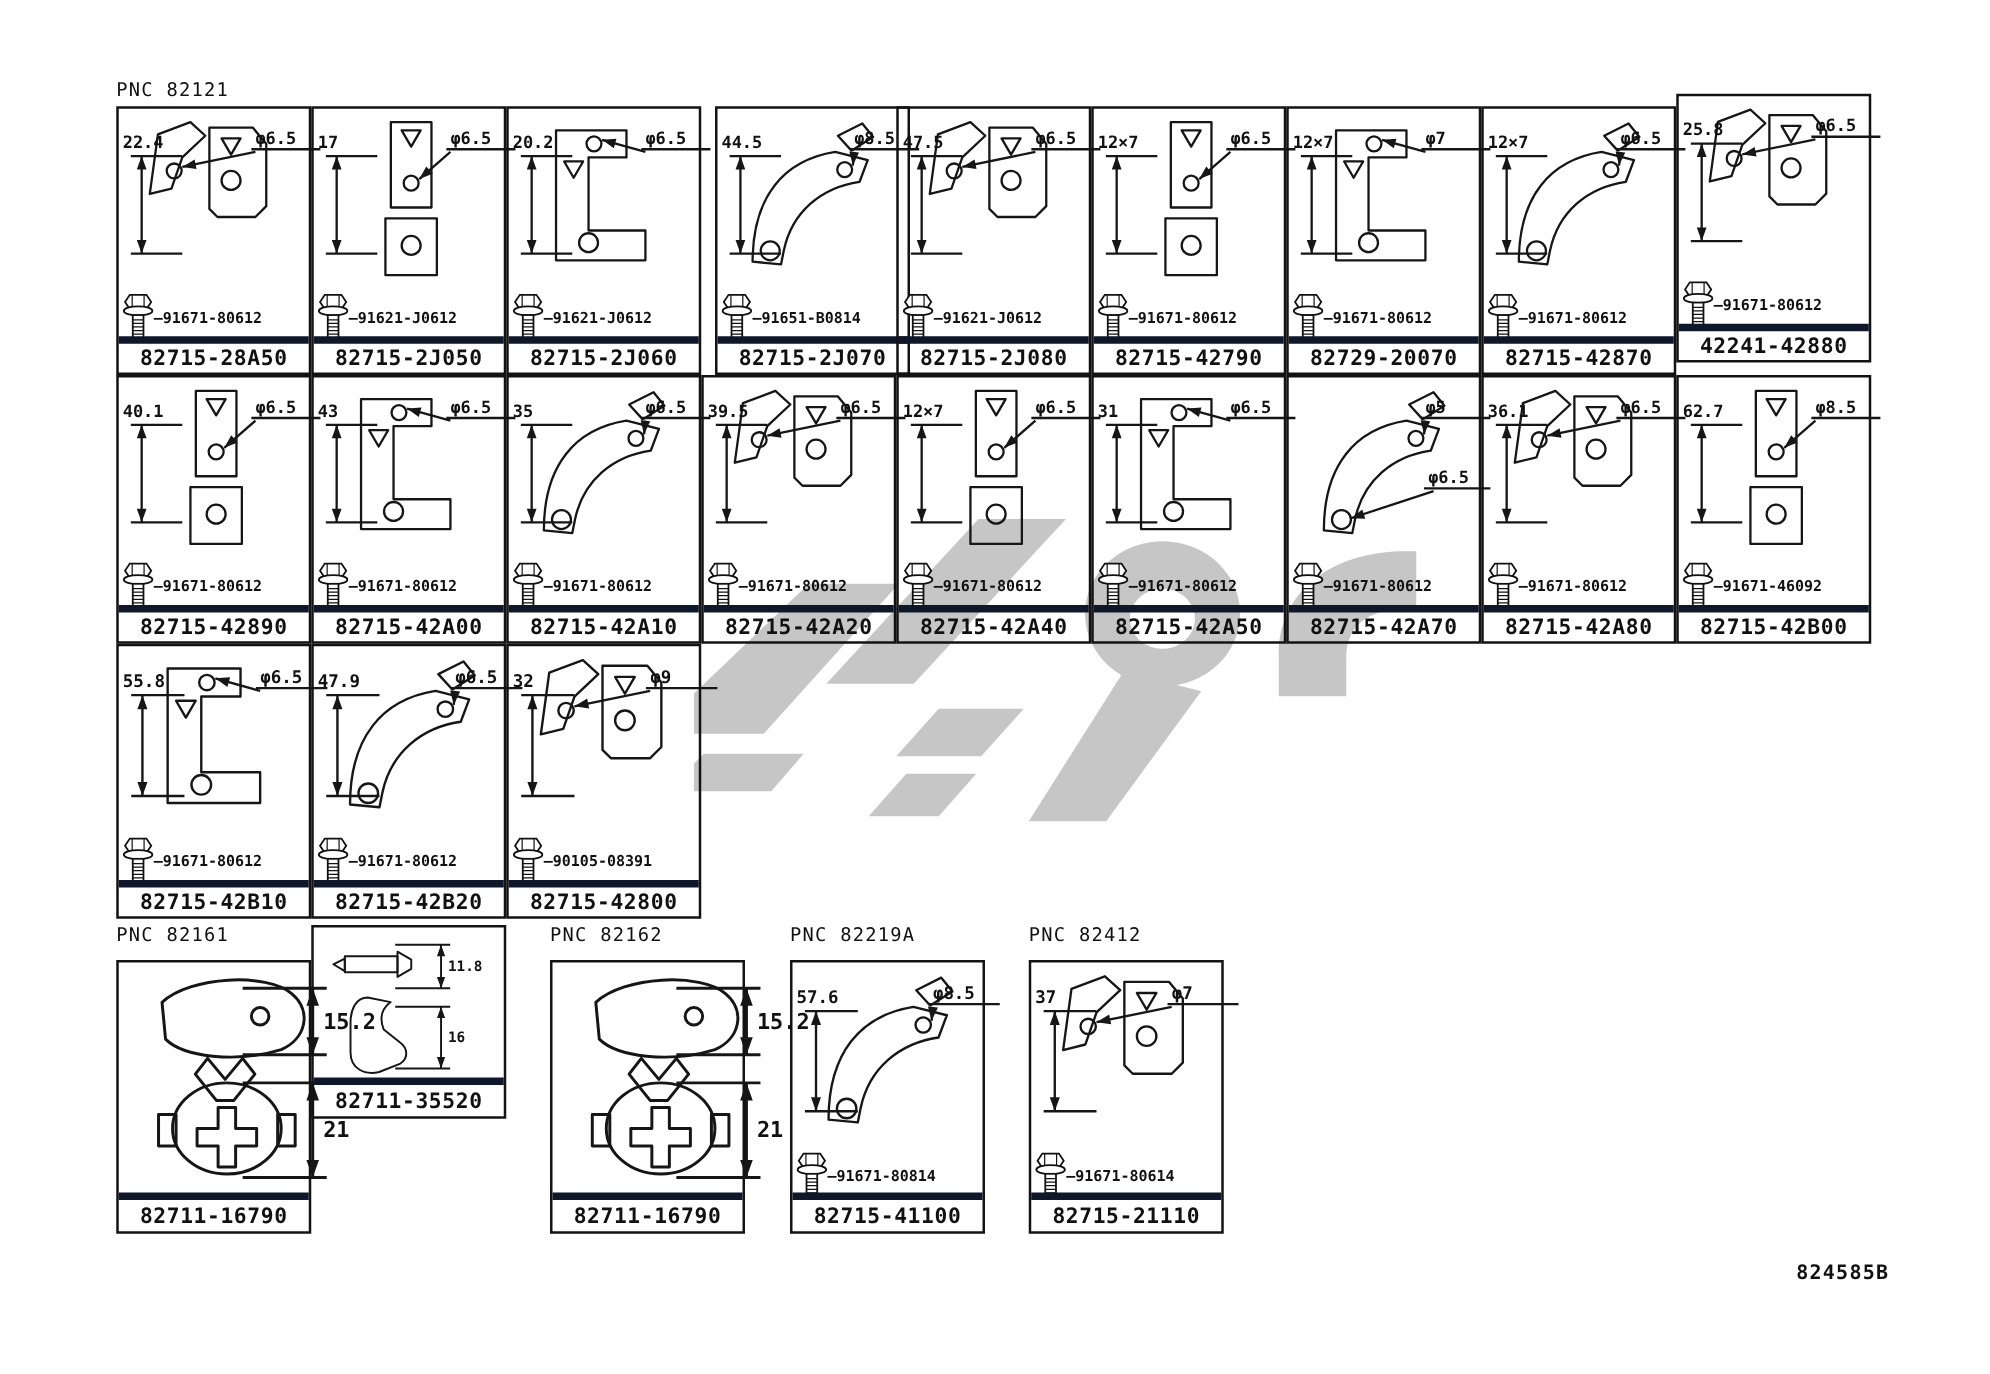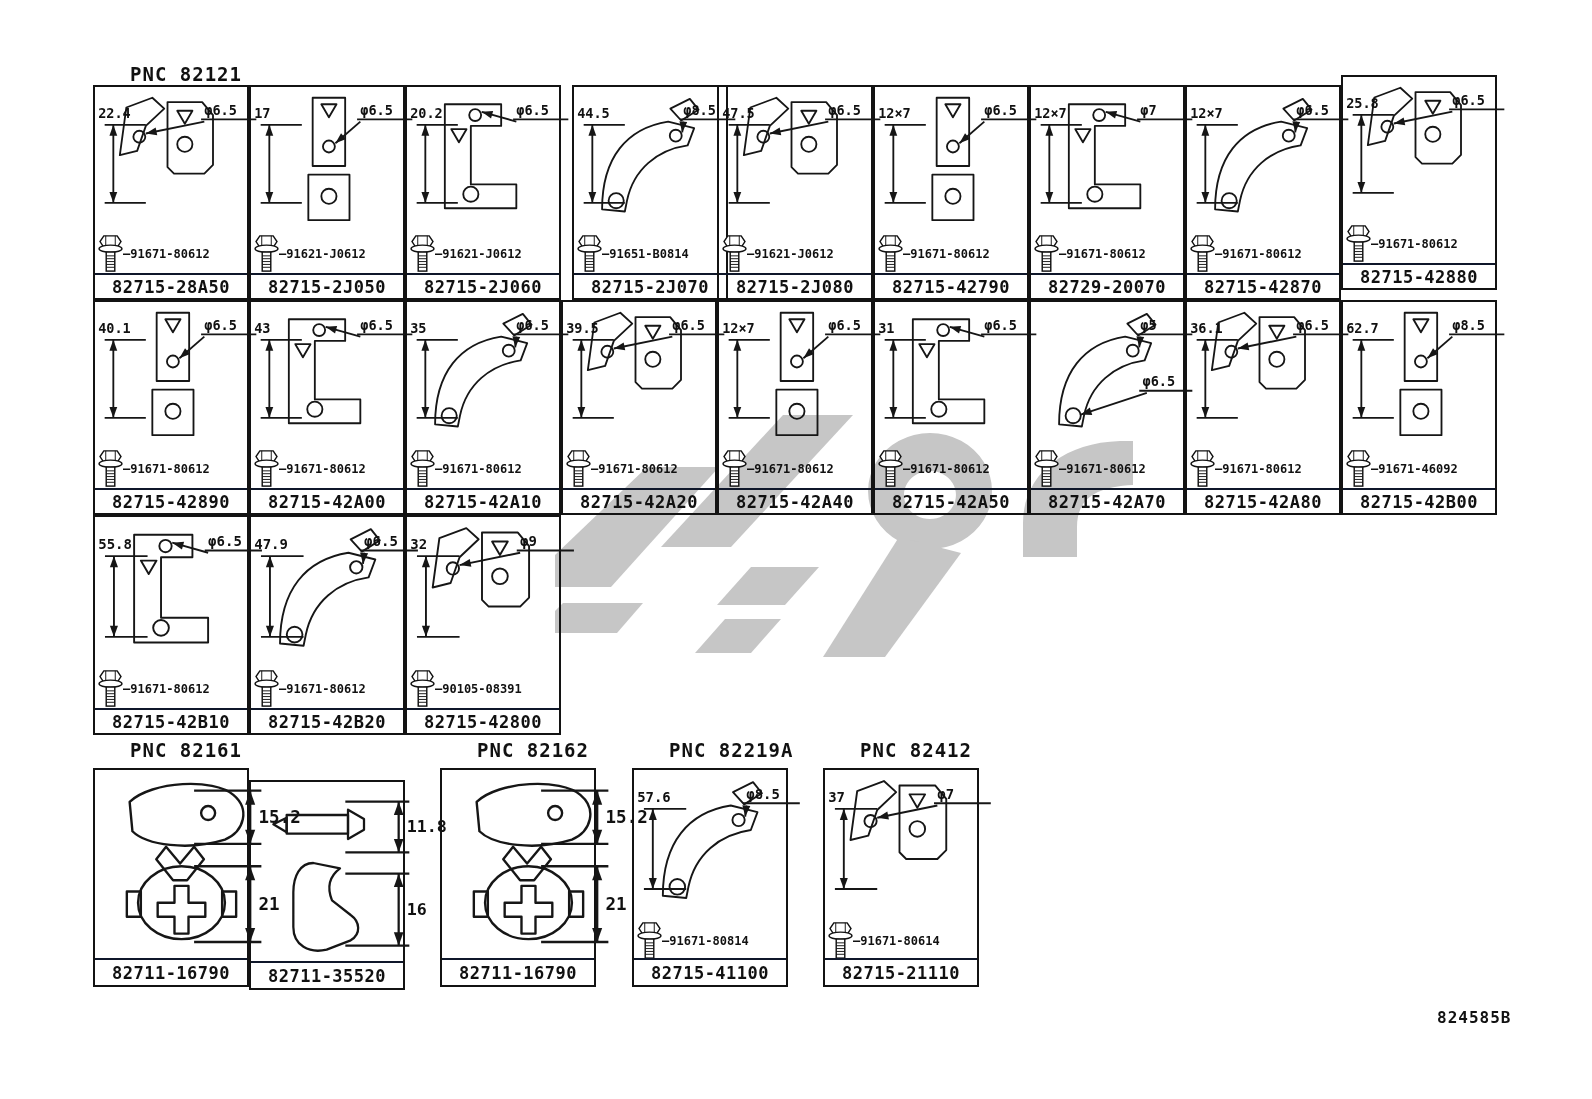--- a/index.html
+++ b/index.html
@@ -1,21 +1,21 @@
 <!DOCTYPE html>
 <html><head>
 <meta charset="utf-8">
 <style>
   html,body{margin:0;padding:0;background:#ffffff;}
   #page{position:relative;width:1592px;height:1099px;background:#ffffff;overflow:hidden;
         font-family:"DejaVu Sans Mono",monospace;color:#111;}
-  .pnc{position:absolute;font-size:19px;font-weight:bold;letter-spacing:1px;white-space:nowrap;margin-left:37px;}
+  .pnc{position:absolute;font-size:15px;font-weight:normal;letter-spacing:1px;white-space:nowrap;}
   .doccode{position:absolute;left:1437px;top:1008px;font-size:16px;font-weight:bold;letter-spacing:1px;}
   .cell{position:absolute;border:2px solid #131313;box-sizing:border-box;background:transparent;}
-  .band{position:absolute;left:0;right:0;bottom:0;height:23px;border-top:2px solid #0f172a;
+  .band{position:absolute;left:0;right:0;bottom:0;height:23px;border-top:6px solid #0f172a;
         display:flex;align-items:center;justify-content:center;
         font-size:17px;font-weight:bold;letter-spacing:0.5px;white-space:nowrap;}
   .band.tall{height:25px;}
   .boltrow{position:absolute;left:3px;right:1px;bottom:25px;height:42px;
         display:flex;align-items:flex-end;}
   .boltnum{font-size:12px;font-weight:bold;white-space:nowrap;letter-spacing:0px;line-height:38px;}
   .draw{position:absolute;left:1px;top:1px;right:1px;}
   svg text{font-family:"DejaVu Sans Mono",monospace;fill:#111;}
   #watermark{position:absolute;left:555px;top:415px;z-index:0;}
   #cells-root .cell{z-index:1;}
@@ -350,21 +350,21 @@
             <ellipse cx="13" cy="16.5" rx="12" ry="3.8" stroke="#111" stroke-width="1.5" fill="#fff"></ellipse>
             <rect x="8.5" y="20" width="9" height="20" stroke="#111" stroke-width="1.5" fill="#fff"></rect>
             <line x1="8.5" y1="24" x2="17.5" y2="24" stroke="#111" stroke-width="1"></line>
             <line x1="8.5" y1="27" x2="17.5" y2="27" stroke="#111" stroke-width="1"></line>
             <line x1="8.5" y1="30" x2="17.5" y2="30" stroke="#111" stroke-width="1"></line>
             <line x1="8.5" y1="33" x2="17.5" y2="33" stroke="#111" stroke-width="1"></line>
             <line x1="8.5" y1="36" x2="17.5" y2="36" stroke="#111" stroke-width="1"></line>
           </svg>
           <div class="boltnum">—91671-80612</div>
         </div>
-        <div class="band">82715-42880</div>
+        <div class="band">42241-42880</div>
       </div>
       <div class="cell" style="left: 93px; top: 300px; width: 156px; height: 215px; text-align: right;">
         <svg viewBox="0 0 150 132" preserveAspectRatio="xMidYMin meet" class="draw" style="height: calc(100% - 68px);">
           <path d="M56,9 h30 v63 h-30 z" stroke="#161616" stroke-width="1.7" fill="none" stroke-linejoin="round"></path>
           <path d="M52,80 h38 v42 h-38 z" stroke="#161616" stroke-width="1.7" fill="none" stroke-linejoin="round"></path>
           <path d="M64,15 h14 l-7,12 z" stroke="#161616" stroke-width="1.7" fill="none" stroke-linejoin="round"></path>
           <circle cx="71" cy="100" r="7" stroke="#161616" stroke-width="1.7" fill="none" stroke-linejoin="round"></circle>
           <circle cx="71" cy="54" r="5.5" stroke="#161616" stroke-width="1.7" fill="none" stroke-linejoin="round"></circle>
           <line x1="8" y1="34" x2="46" y2="34" stroke="#161616" stroke-width="1.7" fill="none" stroke-linejoin="round"></line>
           <line x1="8" y1="106" x2="46" y2="106" stroke="#161616" stroke-width="1.7" fill="none" stroke-linejoin="round"></line>
@@ -788,21 +788,21 @@
           <text x="116" y="37" font-size="12.5" text-anchor="start" font-weight="bold">15.2</text>
           <line x1="70" y1="68" x2="118" y2="68" stroke="#161616" stroke-width="1.7" fill="none" stroke-linejoin="round"></line>
           <line x1="70" y1="122" x2="118" y2="122" stroke="#161616" stroke-width="1.7" fill="none" stroke-linejoin="round"></line>
           <line x1="110" y1="68" x2="110" y2="122" stroke="#161616" stroke-width="1.7" fill="none" stroke-linejoin="round"></line>
           <polygon points="0,0 -10,-3.6 -10,3.6" transform="translate(110,68) rotate(-90)" fill="#161616"></polygon>
           <polygon points="0,0 -10,-3.6 -10,3.6" transform="translate(110,122) rotate(90)" fill="#161616"></polygon>
           <text x="116" y="99" font-size="12.5" text-anchor="start" font-weight="bold">21</text>
         </svg>
         <div class="band tall">82711-16790</div>
       </div>
-      <div class="cell" style="left: 249px; top: 780px; width: 156px; height: 210px;">
+      <div class="cell" style="left: 249px; top: 740px; width: 156px; height: 155px;">
         <svg viewBox="0 0 150 132" preserveAspectRatio="xMidYMin meet" class="draw" style="height: calc(100% - 30px);">
           <path d="M26,24 h46 v14 h-46 z" stroke="#161616" stroke-width="1.7" fill="none" stroke-linejoin="round"></path>
           <path d="M72,20 l12,7 v8 l-12,7 z" stroke="#161616" stroke-width="1.7" fill="none" stroke-linejoin="round"></path>
           <path d="M26,26 l-10,5 l10,6 z" stroke="#161616" stroke-width="1.7" fill="none" stroke-linejoin="round"></path>
           <path d="M46,60 C36,60 31,70 31,82 L31,108 C31,122 43,128 56,125 L74,118 C82,113 81,104 74,99 L60,88 C56,78 58,70 66,64 Z" stroke="#161616" stroke-width="1.7" fill="none" stroke-linejoin="round"></path>
           <line x1="70" y1="14" x2="118" y2="14" stroke="#161616" stroke-width="1.7" fill="none" stroke-linejoin="round"></line>
           <line x1="70" y1="52" x2="118" y2="52" stroke="#161616" stroke-width="1.7" fill="none" stroke-linejoin="round"></line>
           <line x1="110" y1="14" x2="110" y2="52" stroke="#161616" stroke-width="1.7" fill="none" stroke-linejoin="round"></line>
           <polygon points="0,0 -10,-3.6 -10,3.6" transform="translate(110,14) rotate(-90)" fill="#161616"></polygon>
           <polygon points="0,0 -10,-3.6 -10,3.6" transform="translate(110,52) rotate(90)" fill="#161616"></polygon>

